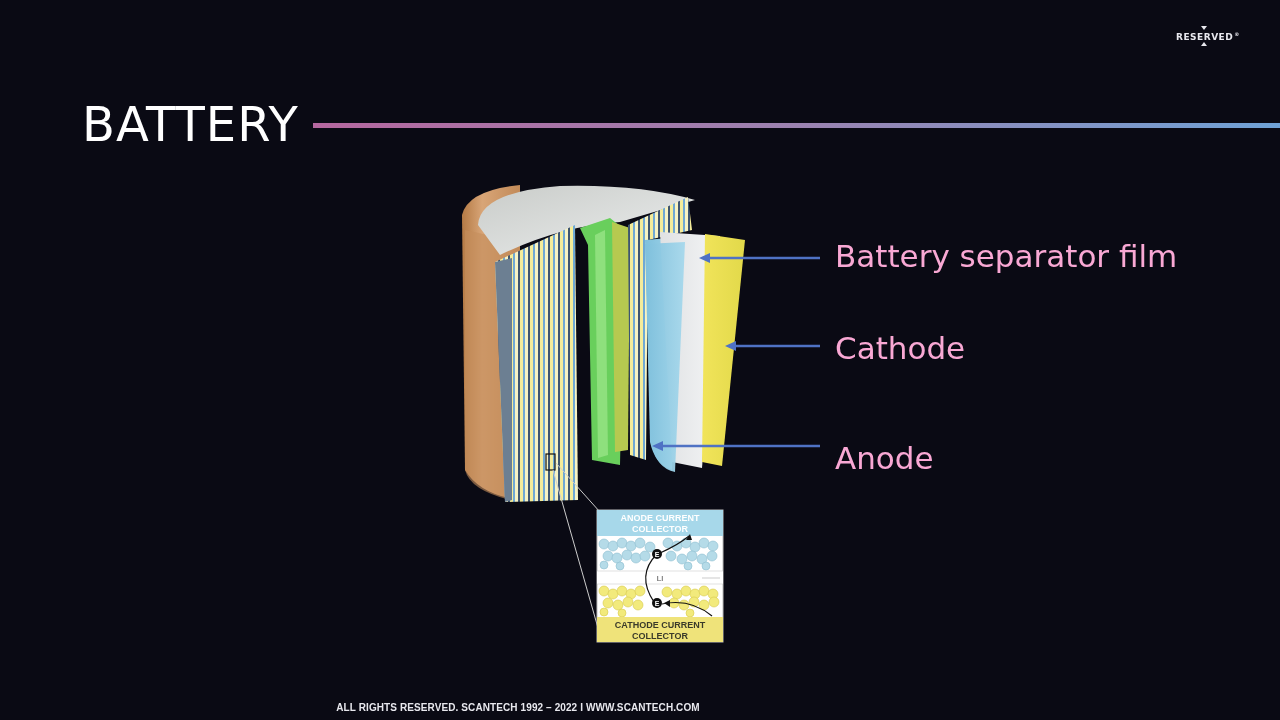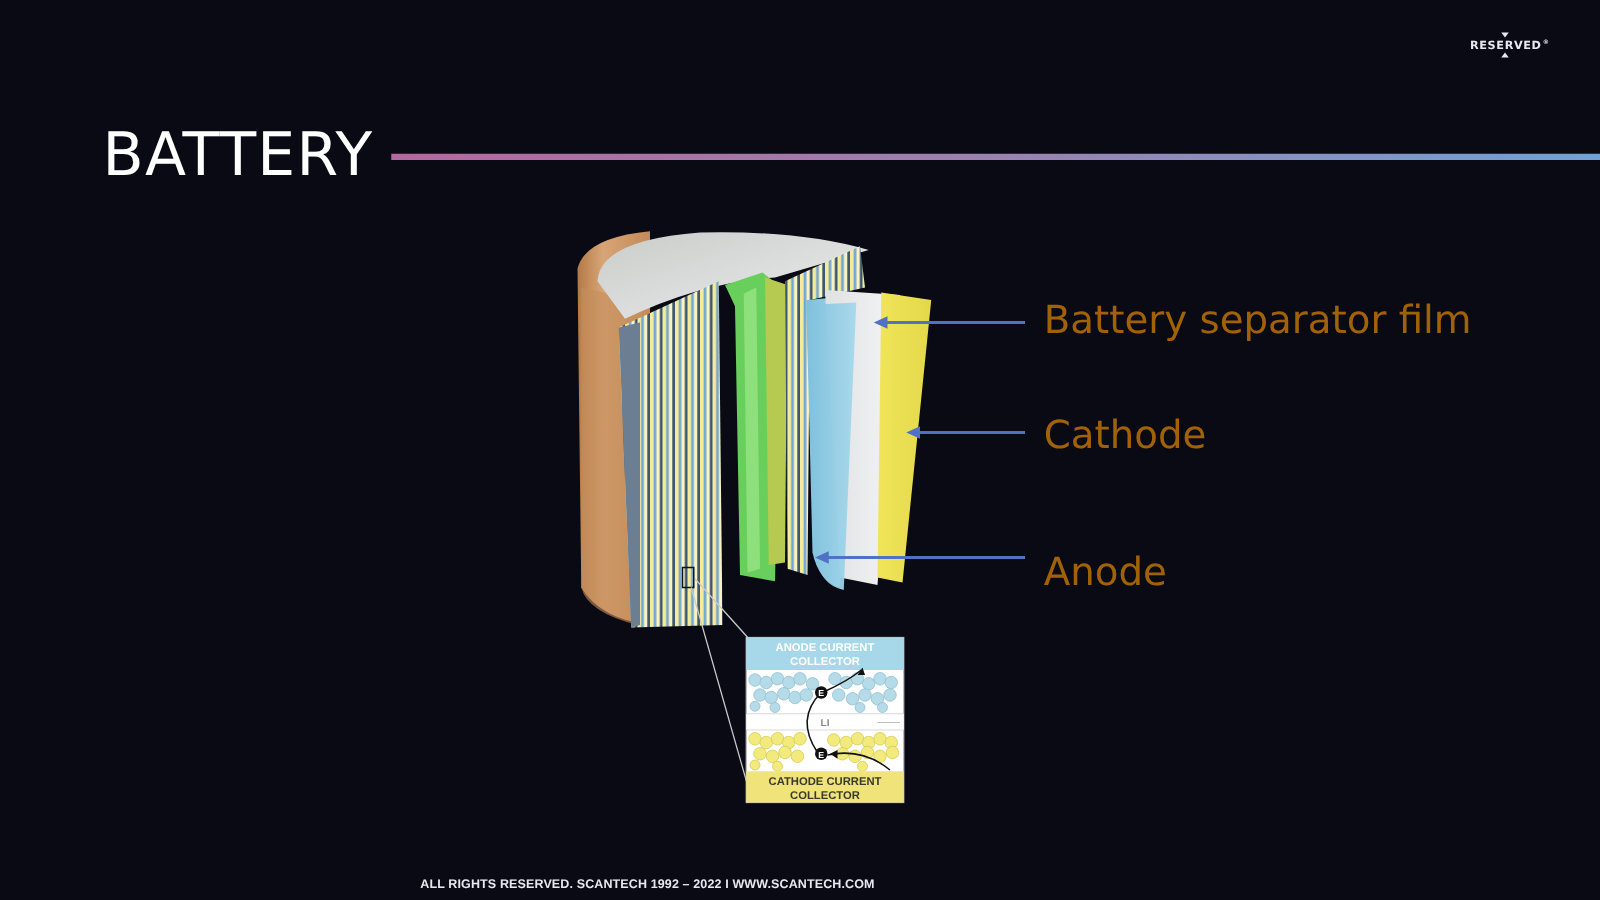--- a/index.html
+++ b/index.html
@@ -27,21 +27,21 @@
       font-size: 48px; font-weight: normal; letter-spacing: 1px;
       font-family: "DejaVu Sans", sans-serif; margin: 16px; line-height: 60px;
     }
     .title-rule {
       position: absolute; left: 313px; top: 123px; width: 967px; height: 5px;
       background: linear-gradient(90deg, #b5679f 0%, #9b82b0 50%, #6fa2d6 100%);
     }
     .diagram { position: absolute; left: 0; top: 0; width: 1280px; height: 720px; }
     .label {
       position: absolute; left: 835px; font-size: 31px;
-      font-family: "DejaVu Sans", sans-serif; color: #a16207; line-height: 36px;
+      font-family: "DejaVu Sans", sans-serif; color: #f9a8d4; line-height: 36px;
     }
     .footer {
       position: absolute; left: 0; width: 1036px; top: 702px;
       text-align: center; font-size: 10px; font-weight: bold; color: #e8e8ee;
       letter-spacing: 0.1px;
     }
     .inset-text {
       font-family: "Liberation Sans", sans-serif; font-weight: bold;
     }
   </style>

